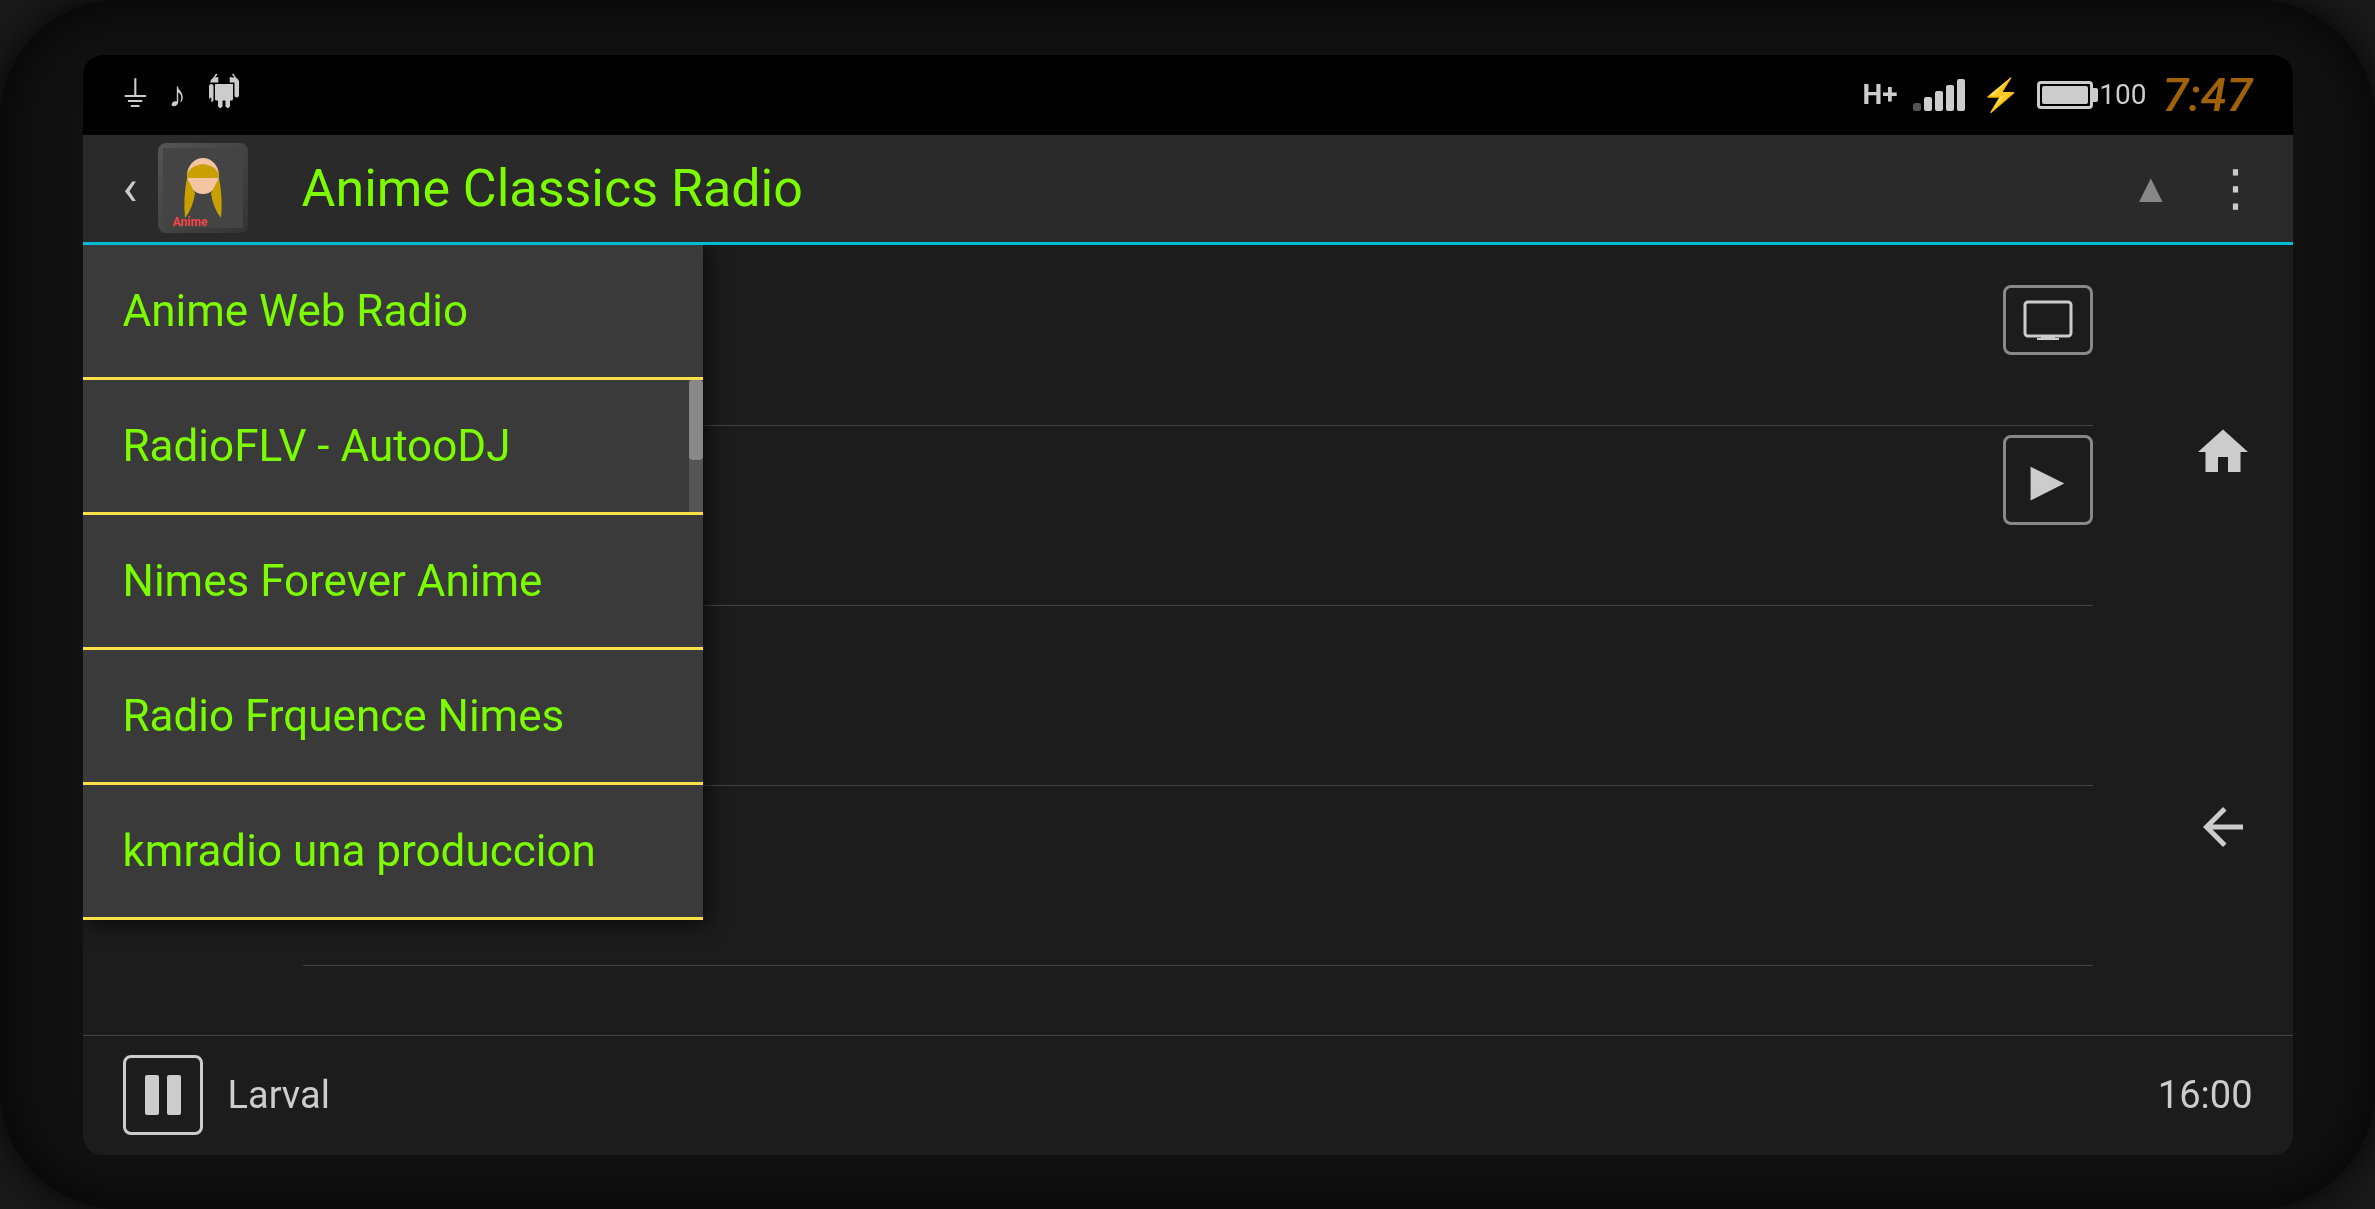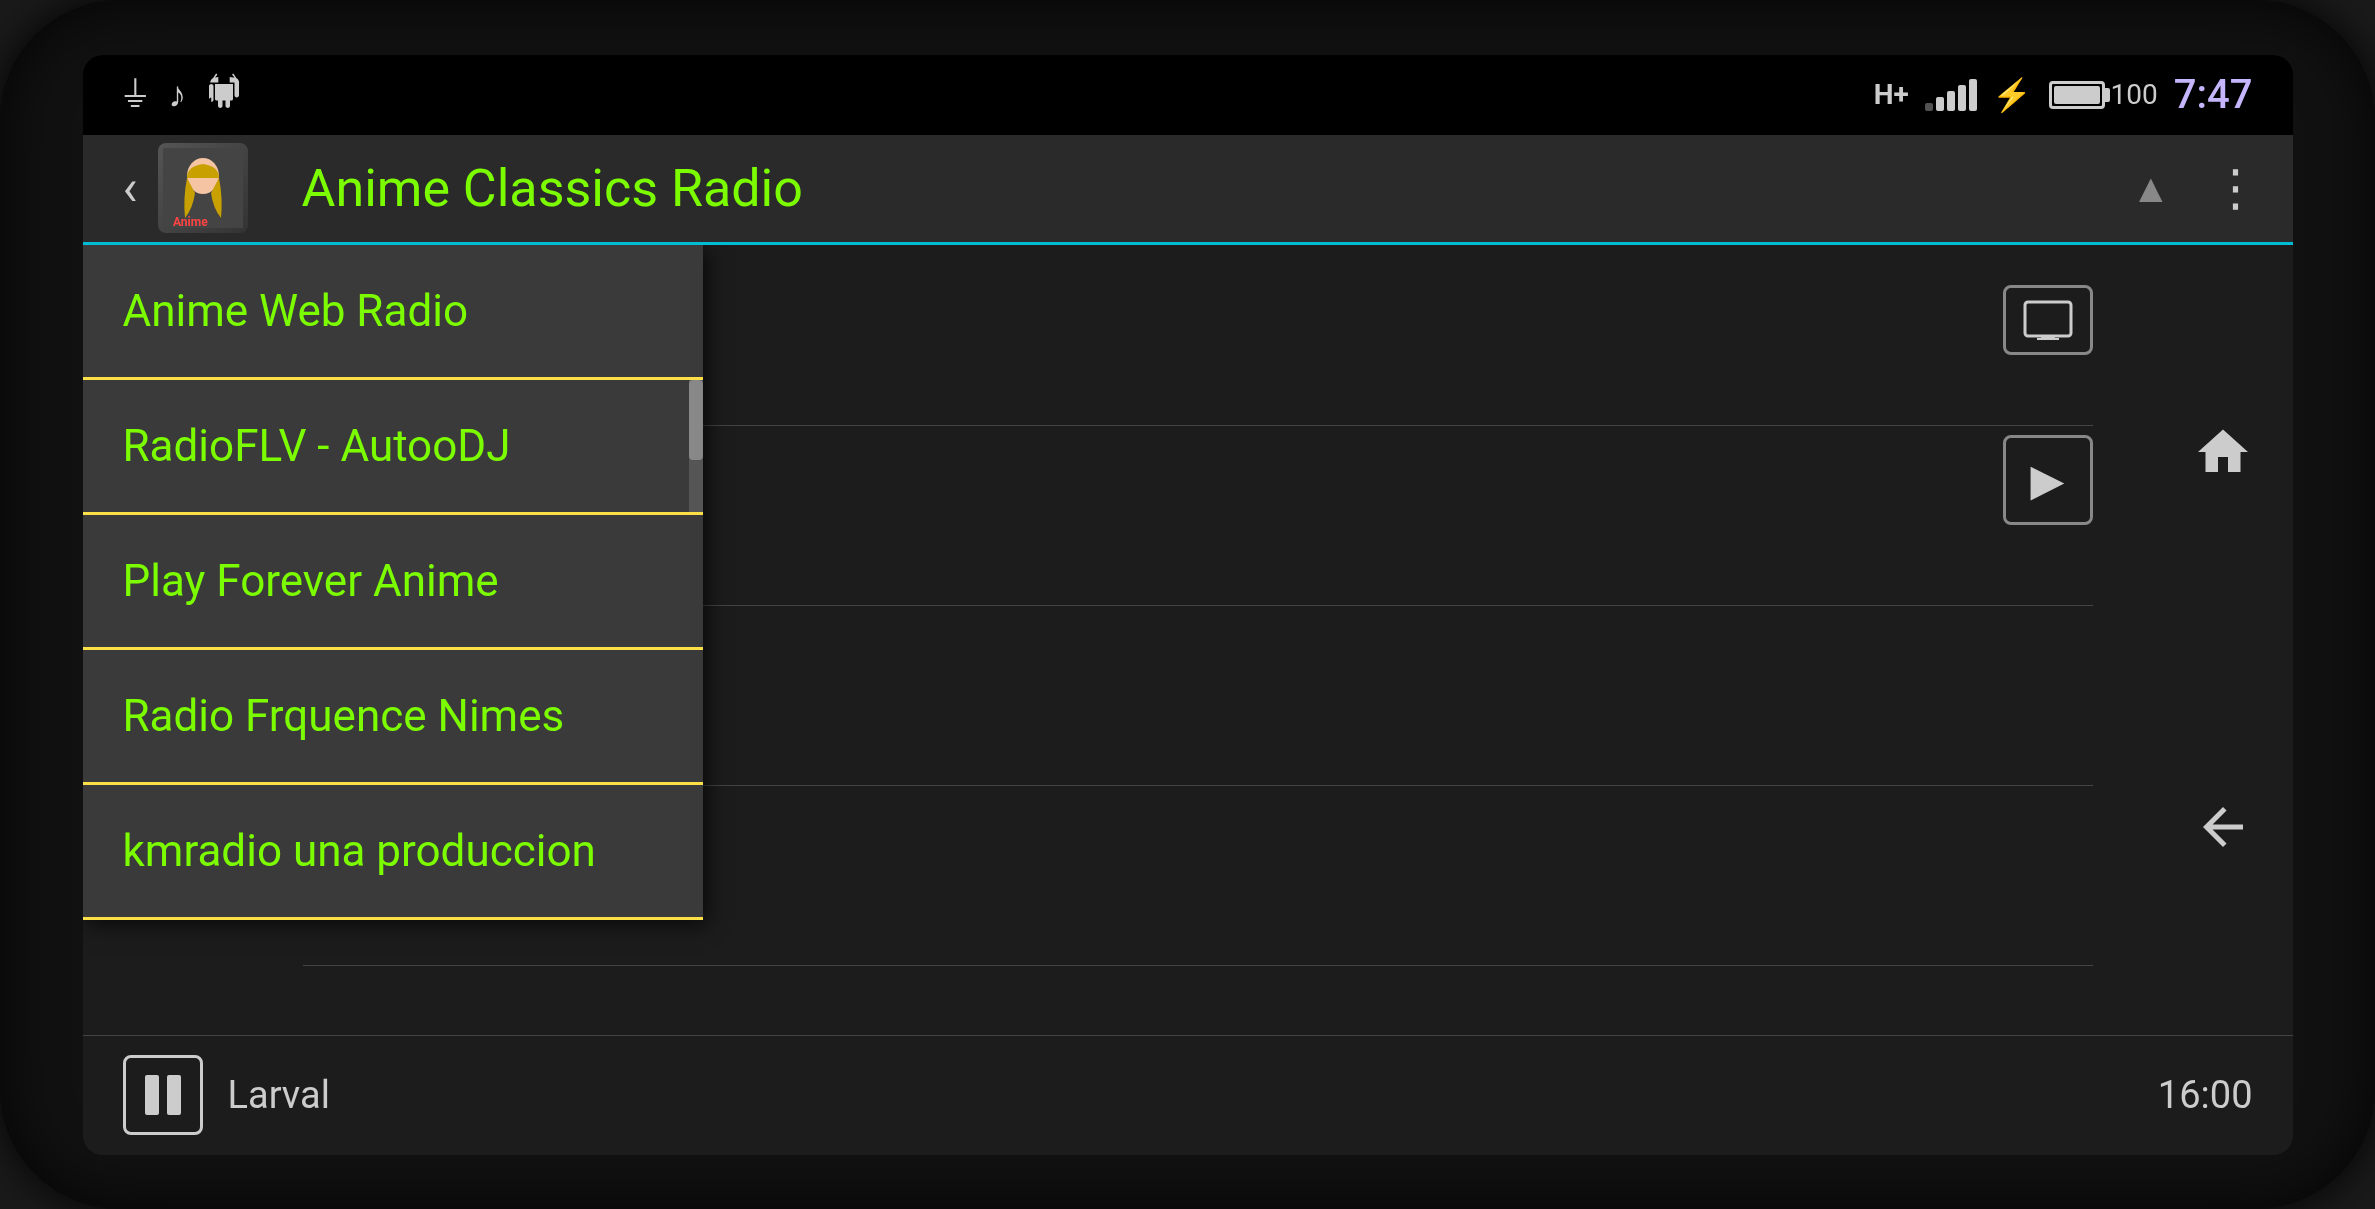--- a/index.html
+++ b/index.html
@@ -122,23 +122,24 @@
       background: #ccc;
       border-radius: 2px;
     }
 
     .battery-percent {
       color: #ccc;
       font-size: 28px;
     }
 
     .time-display {
-      color: #c4b5fd;
-      font-size: 40px;
+      color: #a16207;
+      font-size: 47px;
       font-weight: 500;
+      font-style: italic;
     }
 
     .lightning-icon {
       color: #ccc;
       font-size: 32px;
     }
 
     
     .app-header {
       height: 110px;
@@ -474,21 +475,21 @@
           <span>Anime Web Radio</span>
         </div>
         <div class="dropdown-item" style="position:relative;">
           <span>RadioFLV - AutooDJ</span>
 
           <div style="position:absolute; right:0; top:0; bottom:0; width:14px; background:#555;">
             <div style="width:100%; height:80px; background:#888; border-radius:4px;"></div>
           </div>
         </div>
         <div class="dropdown-item">
-          <span>Play Forever Anime</span>
+          <span>Nimes Forever Anime</span>
         </div>
         <div class="dropdown-item">
           <span>Radio Frquence Nimes</span>
         </div>
         <div class="dropdown-item">
           <span>kmradio una produccion</span>
         </div>
       </div>
 
       <div style="position:absolute; right:200px; top:20px; display:flex; flex-direction:column; gap:20px; align-items:center;">

